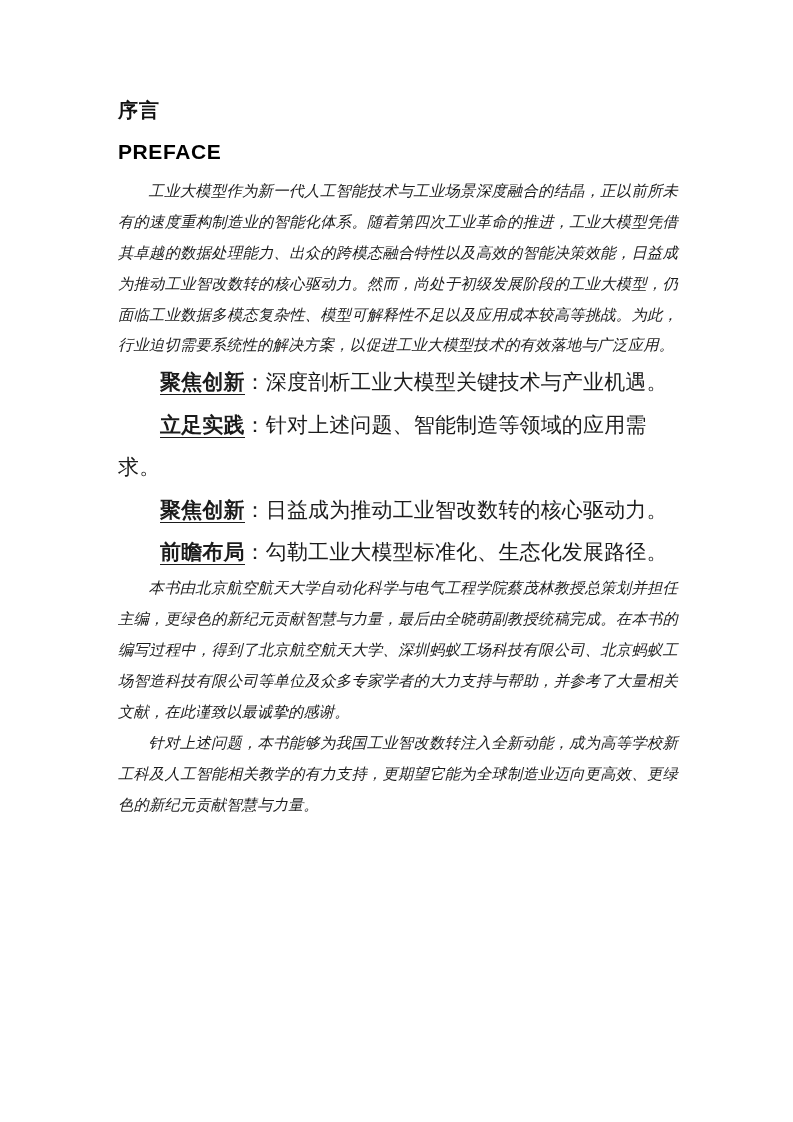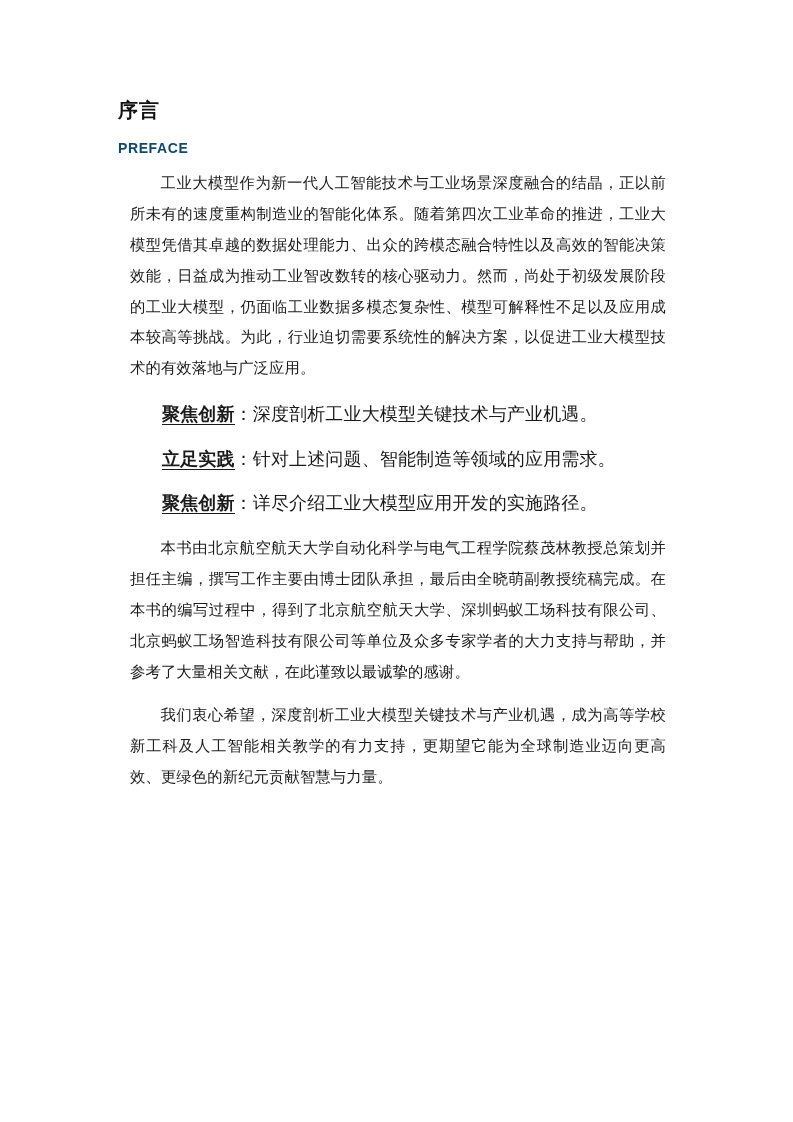--- a/index.html
+++ b/index.html
@@ -31,39 +31,40 @@
     font-weight: bold;
     font-size: 20px;
     line-height: 1.4;
     letter-spacing: 1px;
     margin: 0 0 16px 0;
     color: #111111;
   }
   .title-en {
     font-family: "Liberation Sans", "DejaVu Sans", sans-serif;
     font-weight: bold;
-    font-size: 14px;
+    font-size: 21px;
     letter-spacing: 0.6px;
     margin: 0 0 12px 0;
-    color: #0c4a6e;
+    color: #000000;
   }
   p.body-par {
     font-size: 15.3px;
     line-height: 2.02;
     text-align: justify;
     text-justify: inter-ideograph;
-    margin: 12px;
+    margin: 0;
     text-indent: 2em;
     color: #1b1b1b;
     letter-spacing: 0.15px;
+    font-style: italic;
   }
   .bullet-line {
-    font-size: 18px;
+    font-size: 21px;
     line-height: 2.02;
-    margin: 8px;
+    margin: 0;
     text-indent: 2em;
     color: #1b1b1b;
     letter-spacing: 0.15px;
   }
   .bullet-line .lead {
     font-weight: bold;
     border-bottom: 1px solid #1b1b1b;
     padding-bottom: 0px;
   }
   .page-number {
@@ -88,22 +89,25 @@
 
     <p class="body-par">工业大模型作为新一代人工智能技术与工业场景深度融合的结晶，正以前所未有的速度重构制造业的智能化体系。随着第四次工业革命的推进，工业大模型凭借其卓越的数据处理能力、出众的跨模态融合特性以及高效的智能决策效能，日益成为推动工业智改数转的核心驱动力。然而，尚处于初级发展阶段的工业大模型，仍面临工业数据多模态复杂性、模型可解释性不足以及应用成本较高等挑战。为此，行业迫切需要系统性的解决方案，以促进工业大模型技术的有效落地与广泛应用。</p>
 
     <div class="bullet-line">
       <span class="lead">聚焦创新</span><span>：深度剖析工业大模型关键技术与产业机遇。</span>
     </div>
     <div class="bullet-line">
       <span class="lead">立足实践</span><span>：针对上述问题、智能制造等领域的应用需求。</span>
     </div>
     <div class="bullet-line">
-      <span class="lead">聚焦创新</span><span>：详尽介绍工业大模型应用开发的实施路径。</span>
+      <span class="lead">聚焦创新</span><span>：日益成为推动工业智改数转的核心驱动力。</span>
+    </div>
+    <div class="bullet-line">
+      <span class="lead">前瞻布局</span><span>：勾勒工业大模型标准化、生态化发展路径。</span>
     </div>
 
-    <p class="body-par">本书由北京航空航天大学自动化科学与电气工程学院蔡茂林教授总策划并担任主编，撰写工作主要由博士团队承担，最后由全晓萌副教授统稿完成。在本书的编写过程中，得到了北京航空航天大学、深圳蚂蚁工场科技有限公司、北京蚂蚁工场智造科技有限公司等单位及众多专家学者的大力支持与帮助，并参考了大量相关文献，在此谨致以最诚挚的感谢。</p>
-    <p class="body-par">我们衷心希望，深度剖析工业大模型关键技术与产业机遇，成为高等学校新工科及人工智能相关教学的有力支持，更期望它能为全球制造业迈向更高效、更绿色的新纪元贡献智慧与力量。</p>
+    <p class="body-par">本书由北京航空航天大学自动化科学与电气工程学院蔡茂林教授总策划并担任主编，更绿色的新纪元贡献智慧与力量，最后由全晓萌副教授统稿完成。在本书的编写过程中，得到了北京航空航天大学、深圳蚂蚁工场科技有限公司、北京蚂蚁工场智造科技有限公司等单位及众多专家学者的大力支持与帮助，并参考了大量相关文献，在此谨致以最诚挚的感谢。</p>
+    <p class="body-par">针对上述问题，本书能够为我国工业智改数转注入全新动能，成为高等学校新工科及人工智能相关教学的有力支持，更期望它能为全球制造业迈向更高效、更绿色的新纪元贡献智慧与力量。</p>
 
   </div>
 
   <div class="page-number">2</div>
 </div>
 
 </body></html>

